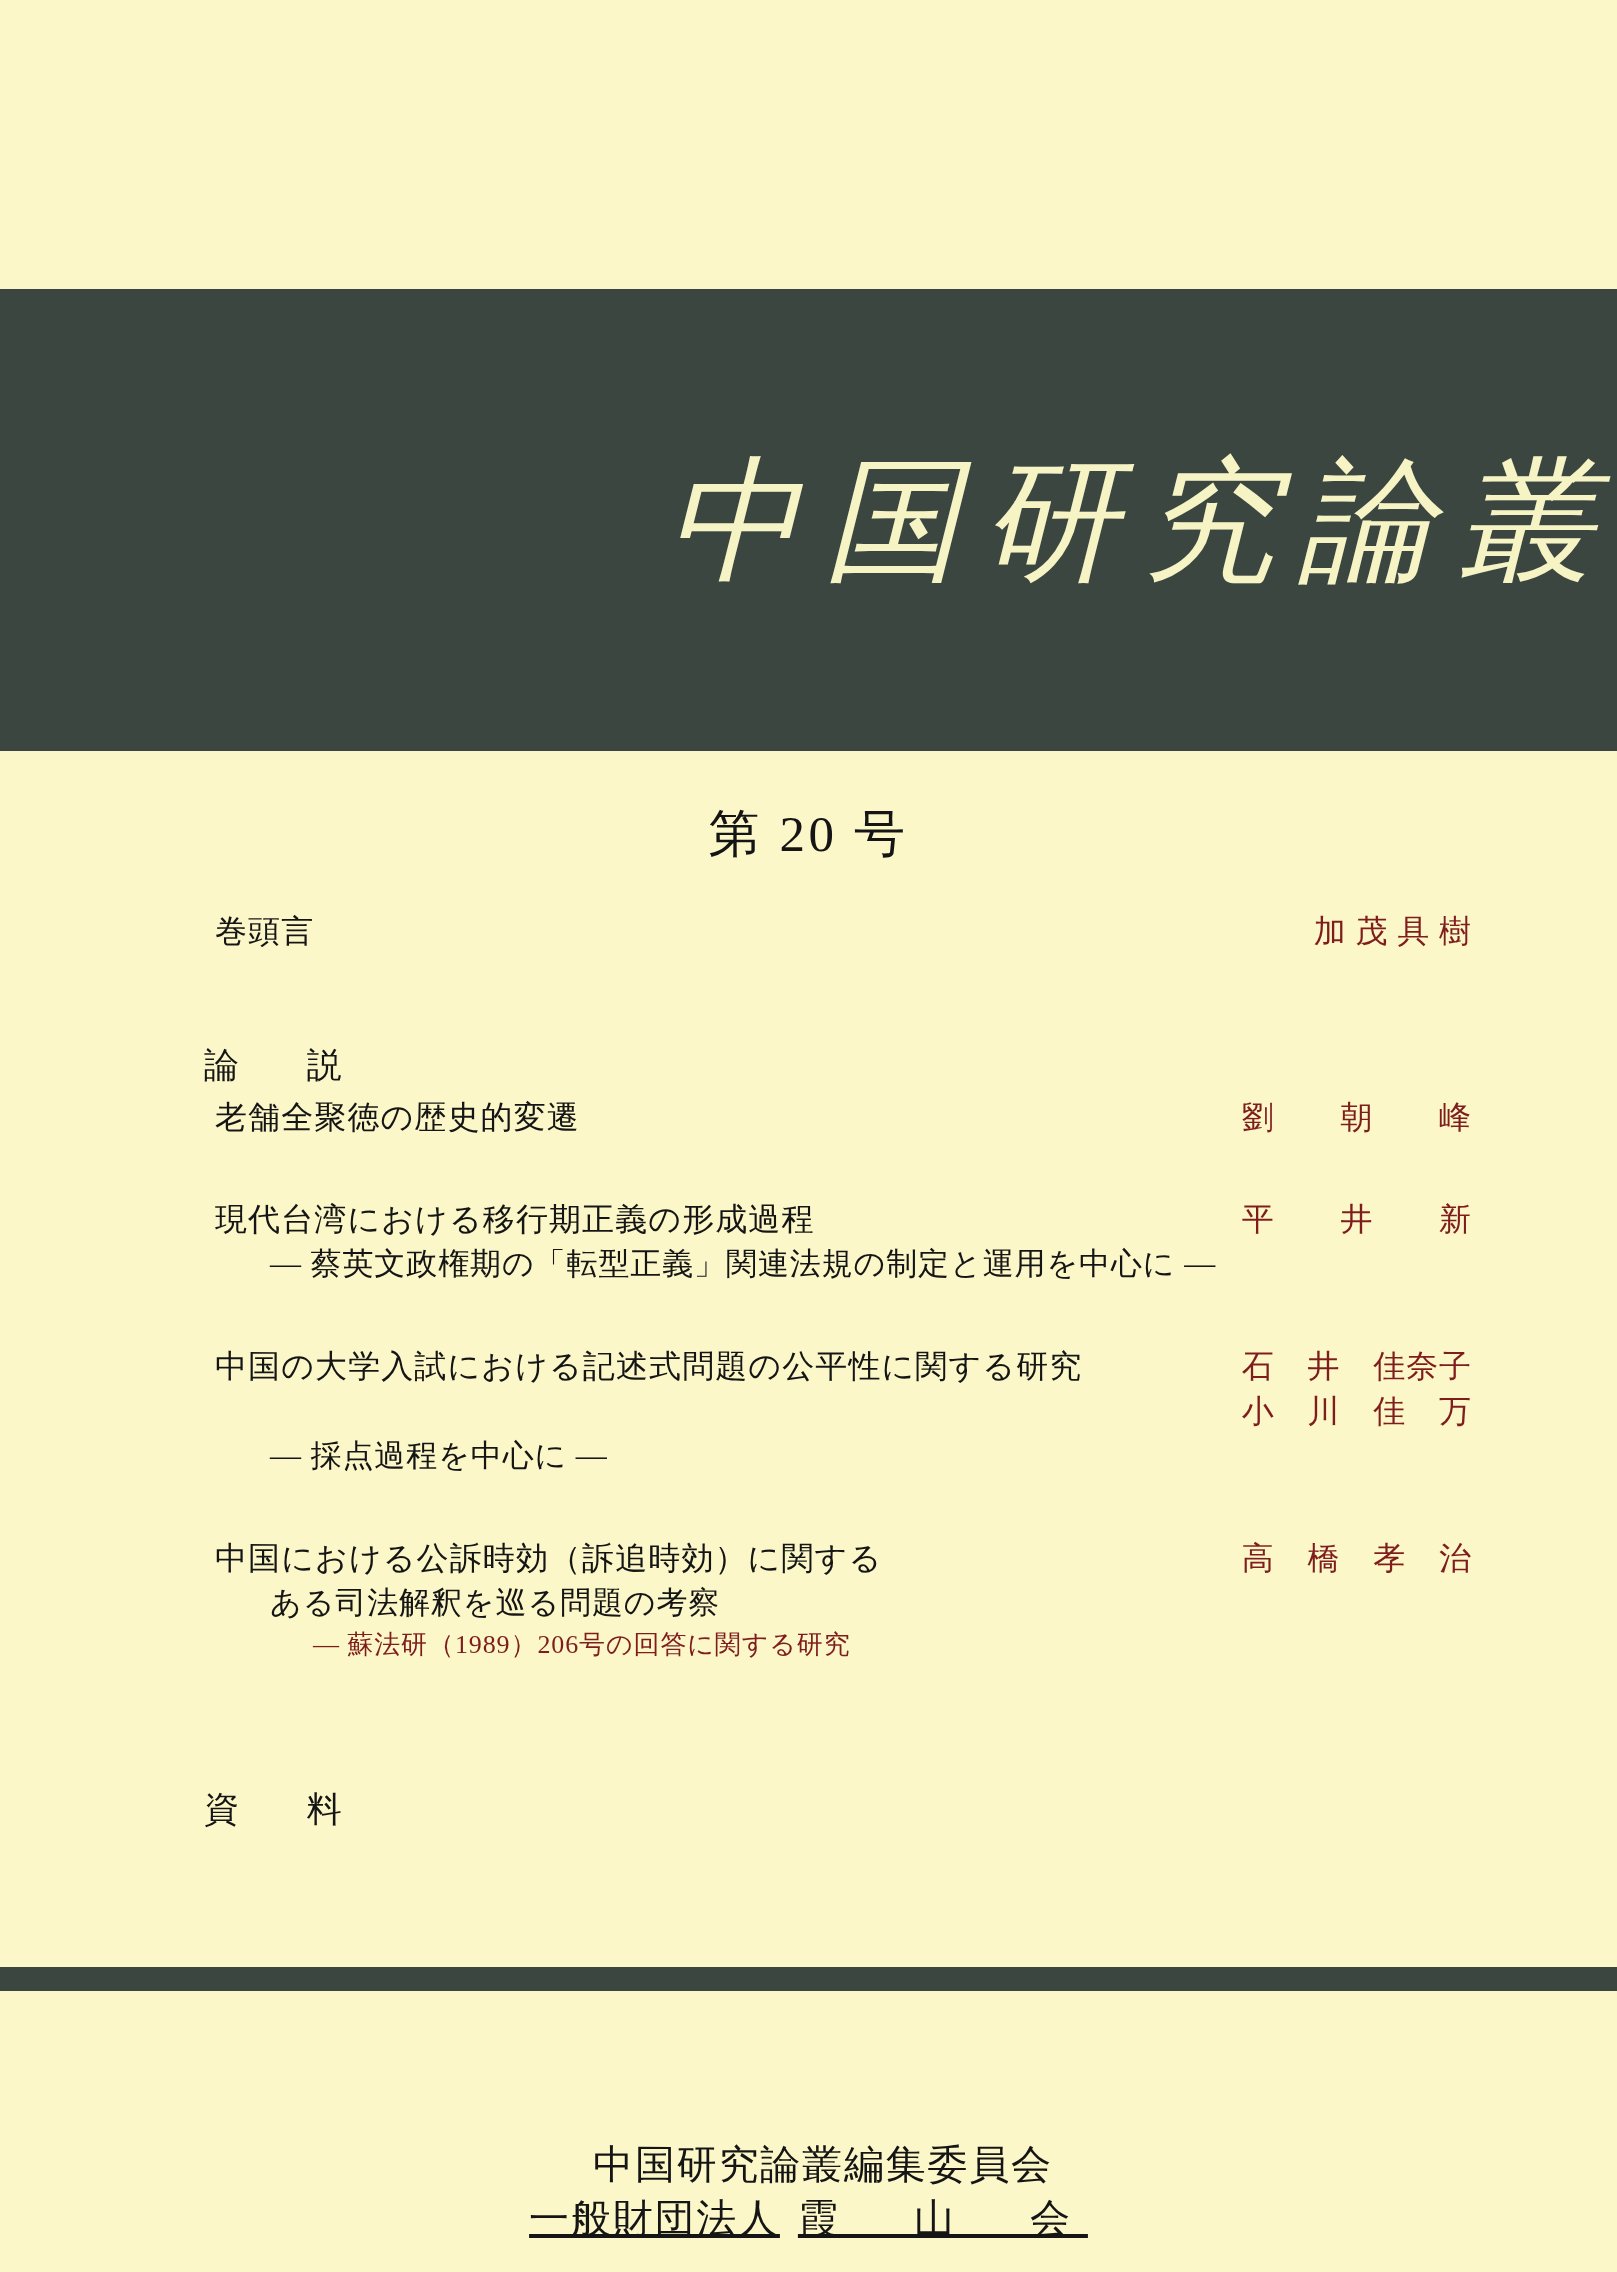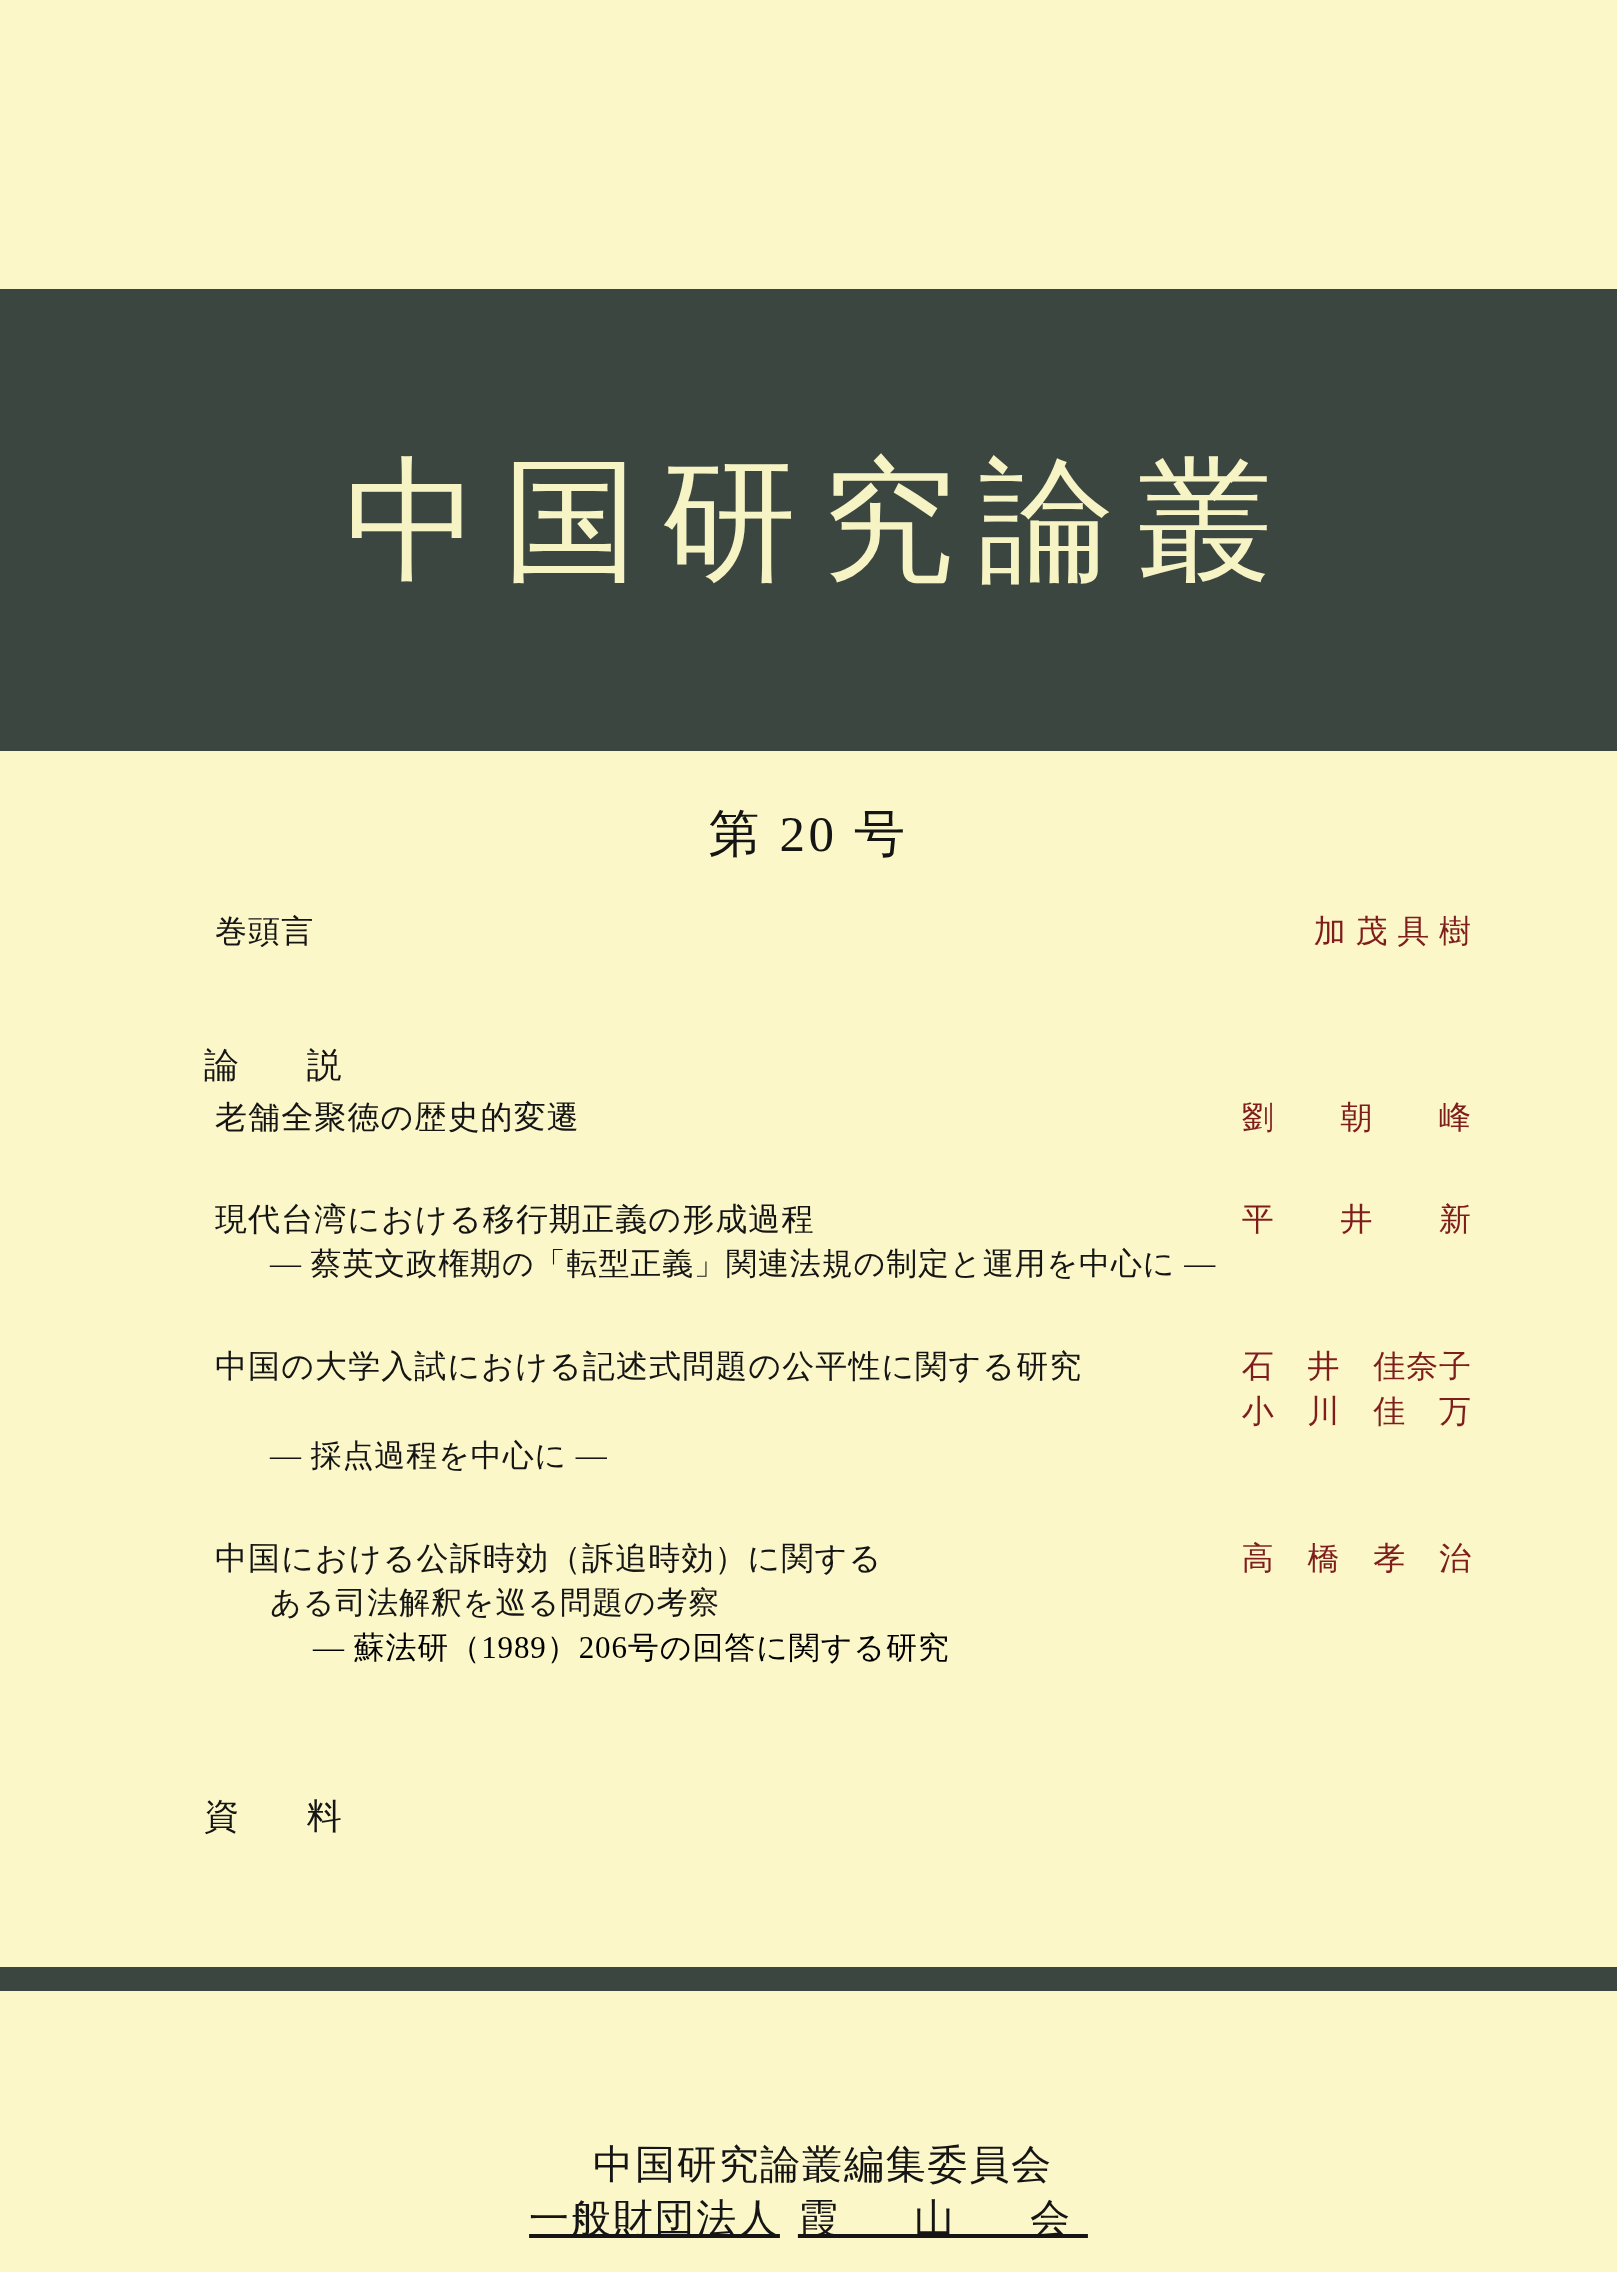--- a/index.html
+++ b/index.html
@@ -25,21 +25,22 @@
   
   .title-band {
     position: absolute;
     left: 0;
     right: 0;
     top: 289px;
     height: 462px;
     background: #3c4640;
     display: flex;
     align-items: center;
-    justify-content: center;
+    justify-content: flex-end;
+    font-style: italic;
   }
   .journal-title {
     color: #f6f3c4;
     font-size: 135px;
     letter-spacing: 23.6px;
     text-indent: 23.6px;
     font-weight: 500;
     line-height: 1;
     white-space: nowrap;
     font-family: "DejaVu Serif", "Liberation Serif", serif;
@@ -83,24 +84,24 @@
     max-width: 1000px;
   }
   .entry-sub {
     font-size: 31px;
     line-height: 1.45;
     letter-spacing: 0.9px;
     color: #151515;
     padding-left: 55px;
   }
   .entry-sub2 {
-    font-size: 31px;
+    font-size: 26px;
     line-height: 1.45;
     letter-spacing: 0.9px;
-    color: #000000;
+    color: #7f1d1d;
     padding-left: 98px;
   }
   .authors {
     text-align: right;
     min-width: 255px;
     white-space: nowrap;
   }
   .author {
     font-size: 32px;
     letter-spacing: 0.9px;

